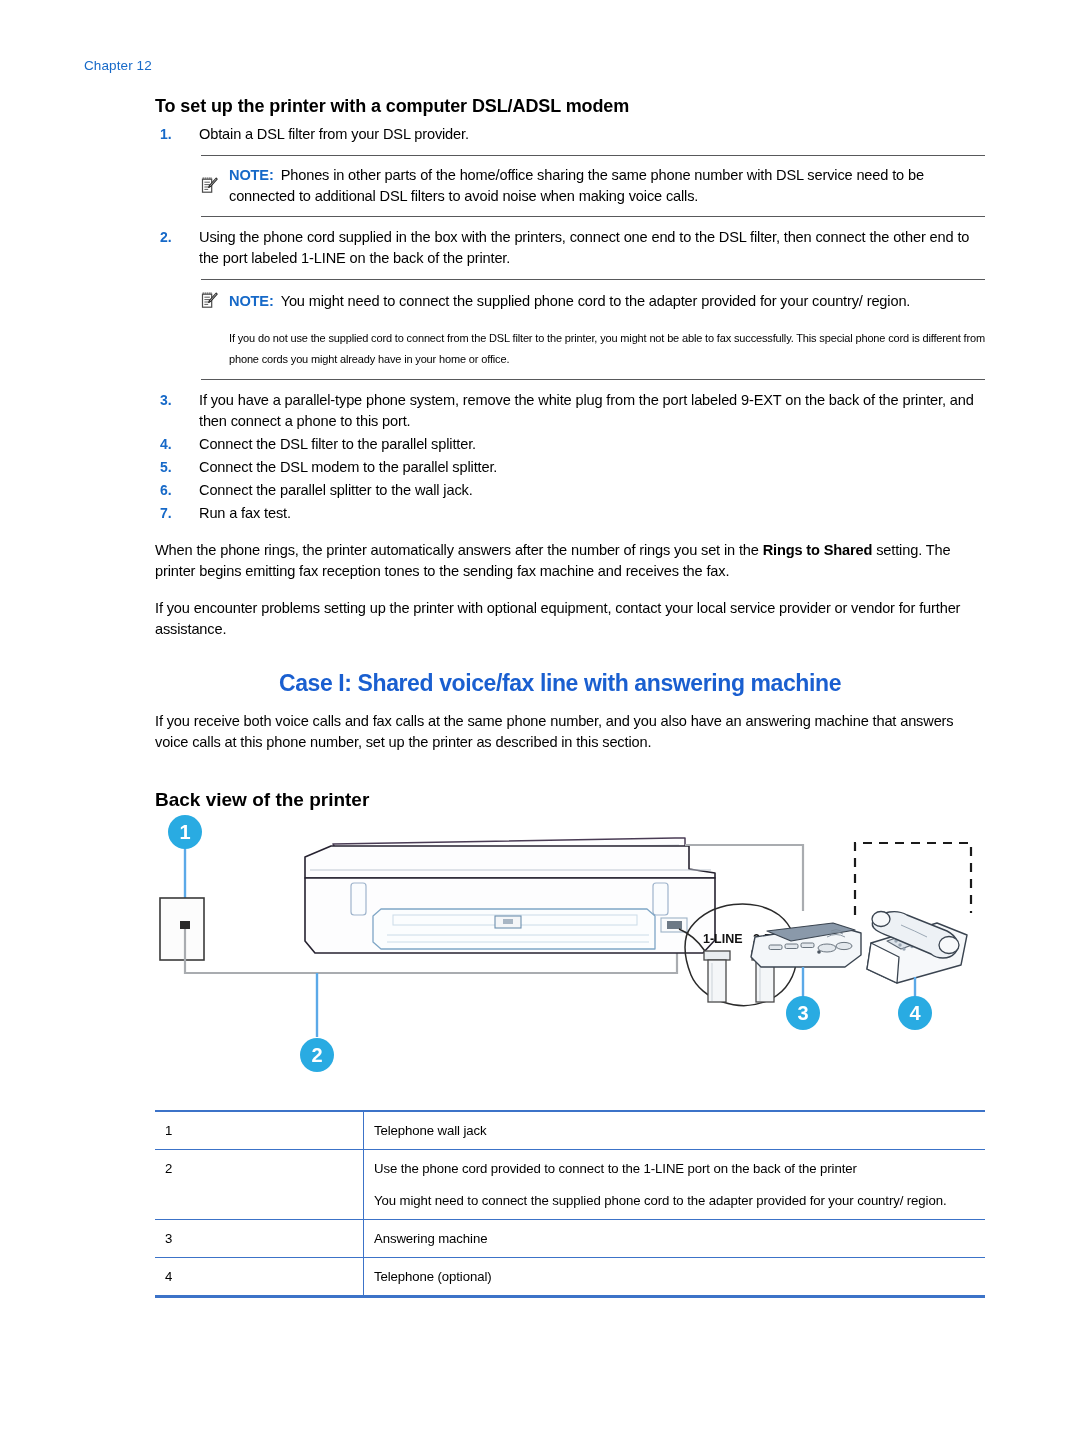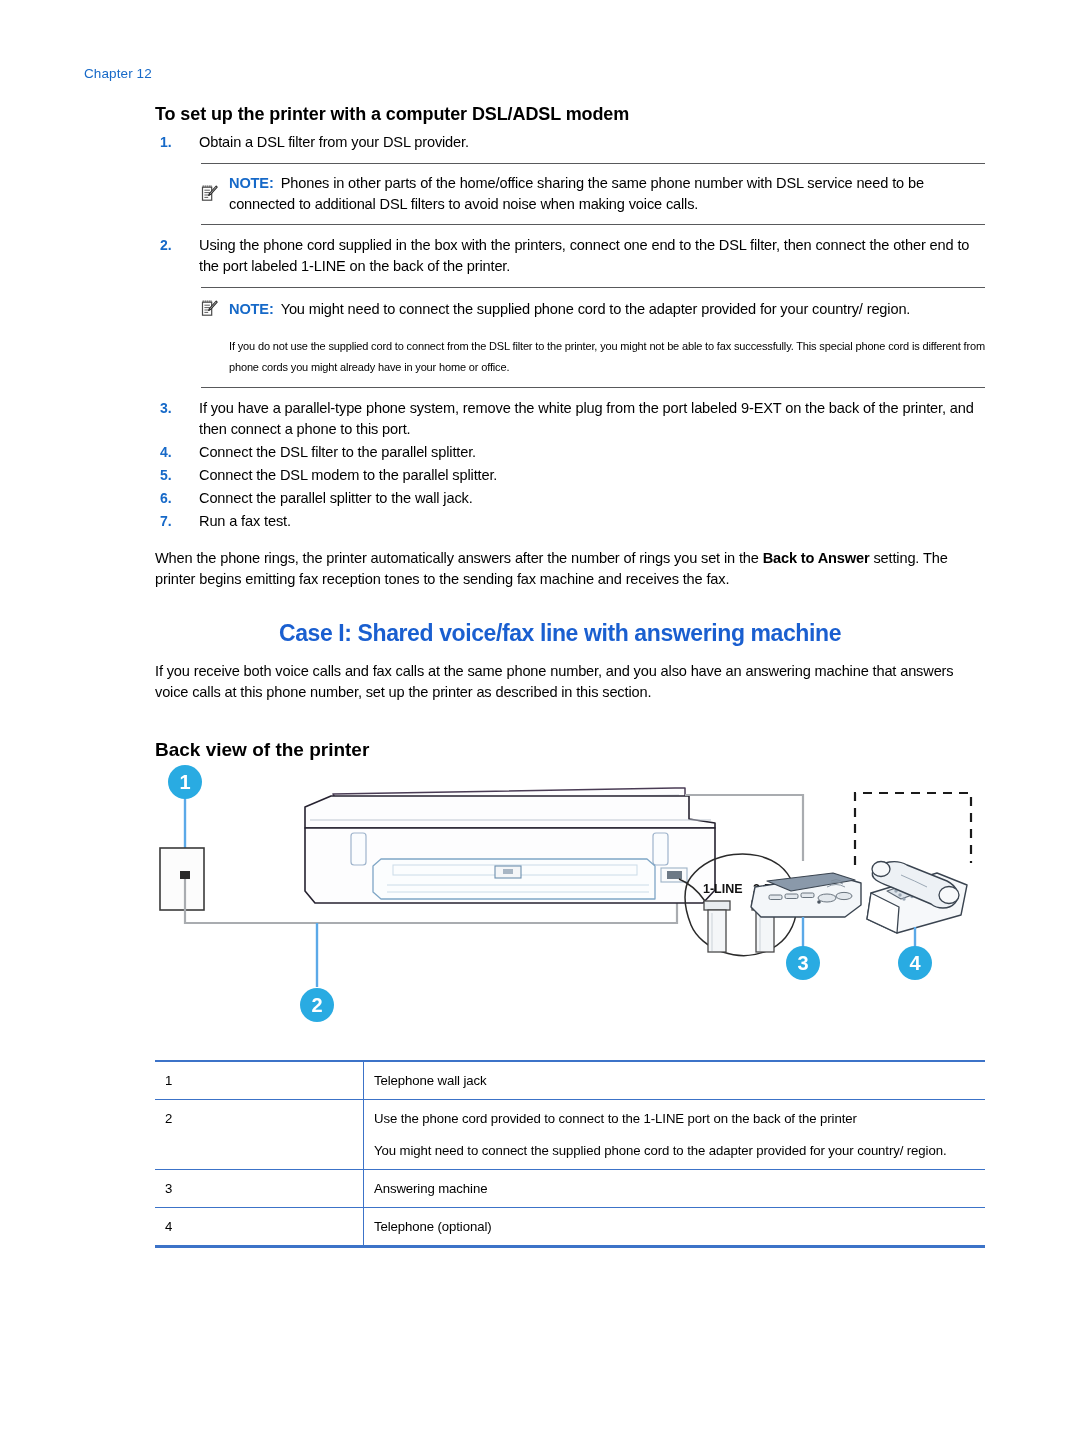--- a/index.html
+++ b/index.html
@@ -8,21 +8,21 @@
     background: #ffffff;
   }
   body {
     font-family: "Liberation Sans", sans-serif;
     color: #000000;
   }
   .page {
     position: relative;
     width: 1080px;
     height: 1300px;
-    margin: 8px auto;
+    margin: 0 auto;
     background: #ffffff;
     overflow: hidden;
   }
 
   
   .chapter-header {
     position: absolute;
     left: 84px;
     top: 58px;
     font-size: 13.5px;
@@ -249,22 +249,23 @@
       <div class="oitem">
         <div class="onum">6.</div>
         <div class="otext">Connect the parallel splitter to the wall jack.</div>
       </div>
       <div class="oitem">
         <div class="onum">7.</div>
         <div class="otext">Run a fax test.</div>
       </div>
     </div>
 
-    <p class="para"><span>When the phone rings, the printer automatically answers after the number of rings you set in the </span><b>Back to Answer</b><span> setting. The printer begins emitting fax reception tones to the sending fax machine and receives the fax.</span></p>
-
+    <p class="para"><span>When the phone rings, the printer automatically answers after the number of rings you set in the </span><b>Rings to Shared</b><span> setting. The printer begins emitting fax reception tones to the sending fax machine and receives the fax.</span></p>
+
+    <p class="para">If you encounter problems setting up the printer with optional equipment, contact your local service provider or vendor for further assistance.</p>
 
     <h2 class="case-heading">Case I: Shared voice/fax line with answering machine</h2>
 
     <p class="para" style="margin-top:4px">If you receive both voice calls and fax calls at the same phone number, and you also have an answering machine that answers voice calls at this phone number, set up the printer as described in this section.</p>
 
     <div class="subhead">Back view of the printer</div>
 
     <div class="figure">
       <svg width="830" height="285" viewBox="0 0 830 285" aria-hidden="true">
 

